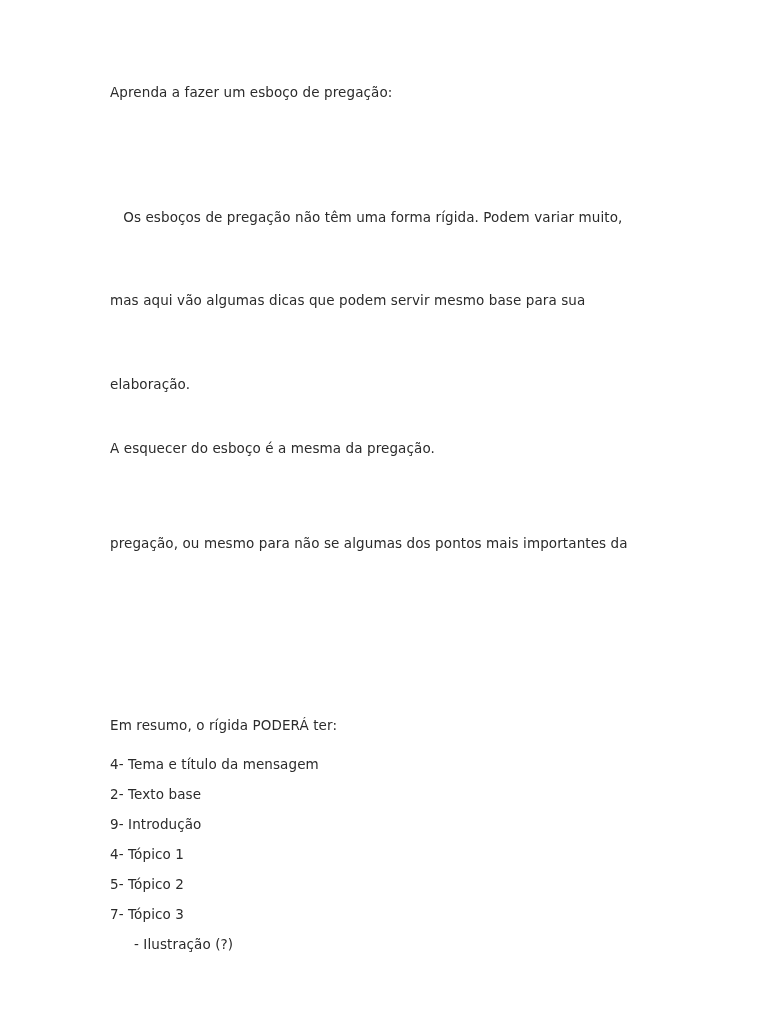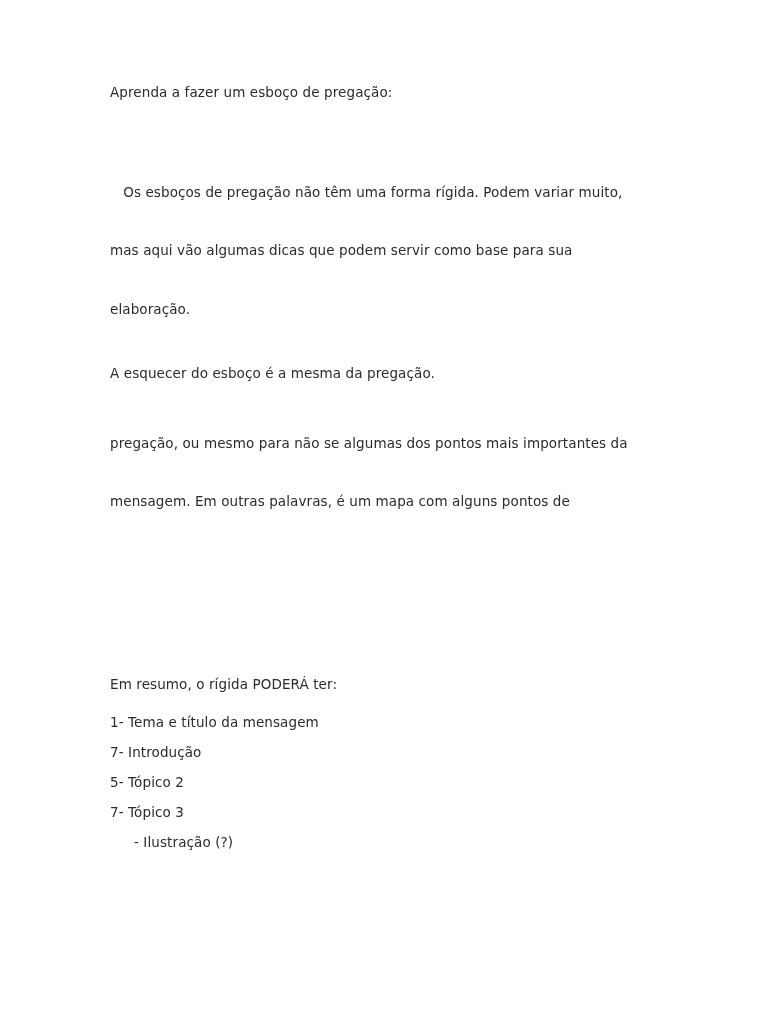--- a/index.html
+++ b/index.html
@@ -18,50 +18,51 @@
     height: 976px;
     background: #ffffff;
     padding: 83px 40px 0 110px;
     font-family: "DejaVu Sans", "Liberation Sans", sans-serif;
     font-size: 13.5px;
     line-height: 19.5px;
     color: #2b2b2b;
     letter-spacing: 0.1px;
   }
   .para { margin: 0; }
-  .line, .para { white-space: pre; }
+  .line, .para { white-space: pre; margin-top: 25px; }
   .title        { margin: 0 0 41px 0; }
   .intro        { margin: 0 0 6px 0; }
   .estrutura    { margin: 0 0 11px 0; }
   .roteiro      { margin: 0 0 124px 0; }
   .resumo       { margin: 0 0 19px 0; }
   .outline-item { margin: 0 0 10.5px 0; }
   .ilustracao   { padding-left: 24px; }
 </style>
 </head>
 <body>
 
 <div class="page">
 
   <p class="para title">Aprenda a fazer um esboço de pregação:</p>
 
   <div class="para intro">
     <div class="line">   Os esboços de pregação não têm uma forma rígida. Podem variar muito,</div>
-    <div class="line">mas aqui vão algumas dicas que podem servir como base para sua</div>
+    <div class="line">mas aqui vão algumas dicas que podem servir mesmo base para sua</div>
     <div class="line">elaboração.</div>
   </div>
 
   <p class="para estrutura">A esquecer do esboço é a mesma da pregação.</p>
 
   <div class="para roteiro">
     <div class="line">pregação, ou mesmo para não se algumas dos pontos mais importantes da</div>
-    <div class="line">mensagem. Em outras palavras, é um mapa com alguns pontos de</div>
   </div>
 
   <p class="para resumo">Em resumo, o rígida PODERÁ ter:</p>
 
-  <p class="para outline-item">1- Tema e título da mensagem</p>
-  <p class="para outline-item">7- Introdução</p>
+  <p class="para outline-item">4- Tema e título da mensagem</p>
+  <p class="para outline-item">2- Texto base</p>
+  <p class="para outline-item">9- Introdução</p>
+  <p class="para outline-item">4- Tópico 1</p>
   <p class="para outline-item">5- Tópico 2</p>
   <p class="para outline-item">7- Tópico 3</p>
   <p class="para outline-item ilustracao">- Ilustração (?)</p>
 
 </div>
 
 </body></html>

